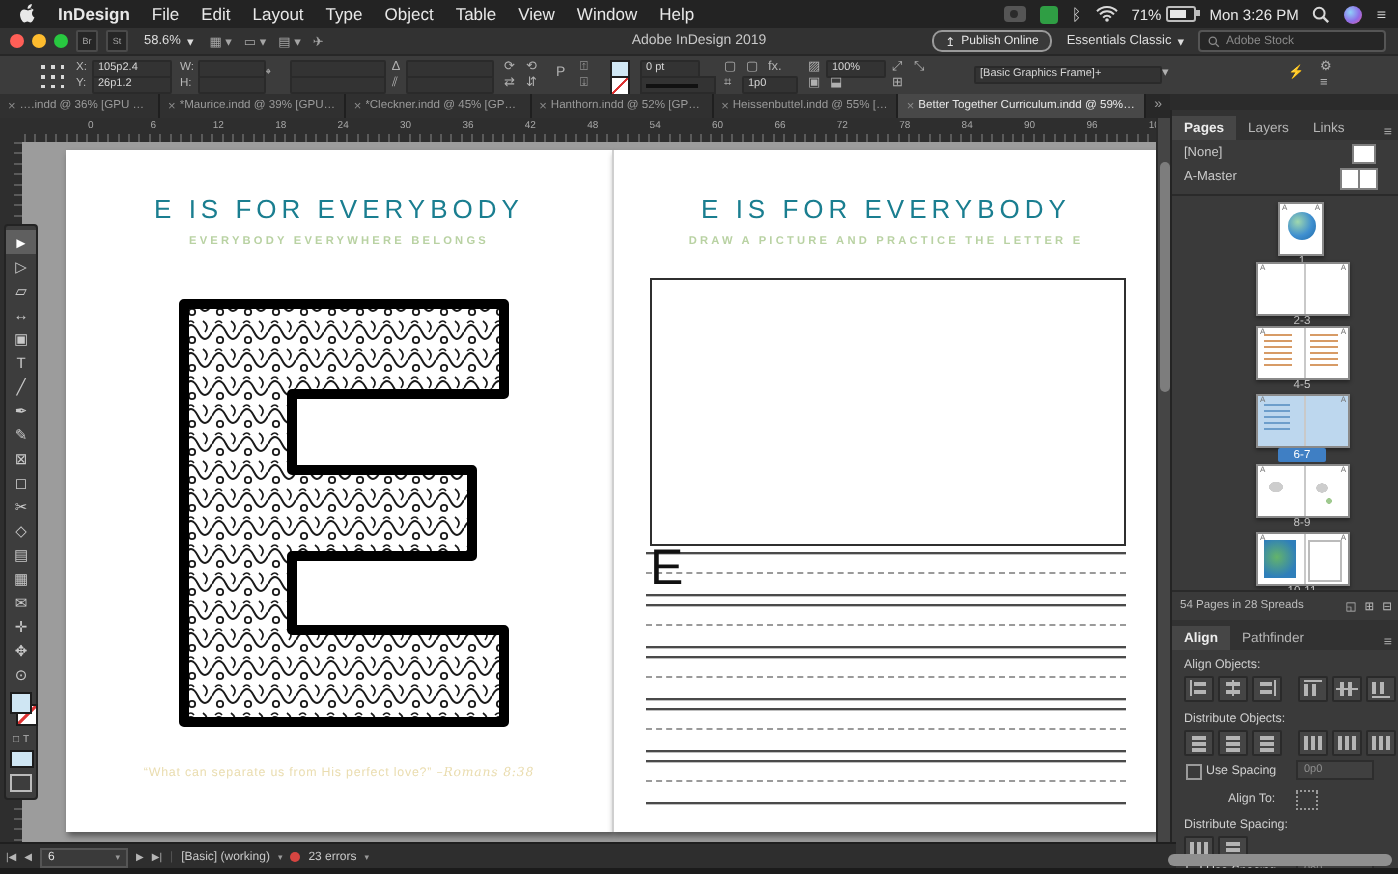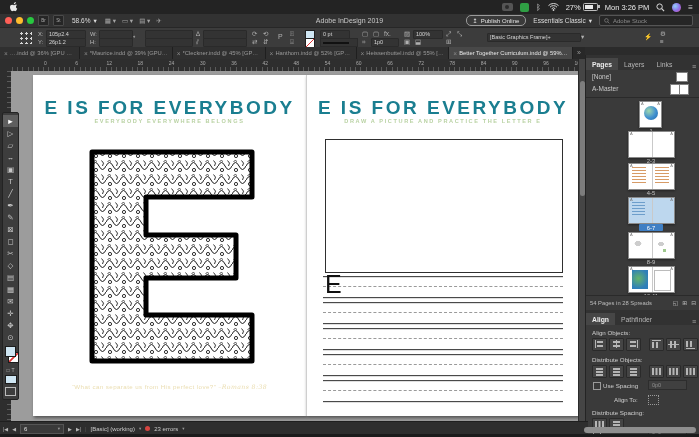--- a/index.html
+++ b/index.html
@@ -65,21 +65,21 @@
   .rcorner{position:absolute;top:59px;left:0;width:11px;height:12px;background:#2e2e2e;border-right:1px solid #1f1f1f;border-bottom:1px solid #1f1f1f;}
   .rulerh{position:absolute;top:59px;left:11px;width:567px;height:12px;background:#2e2e2e;border-bottom:1px solid #1f1f1f;
     background-image:repeating-linear-gradient(90deg,#5a5a5a 0 1px,transparent 1px 5.2px);background-position:1px 8px;background-size:100% 4px;background-repeat:no-repeat;}
   .rlabel{position:absolute;top:1px;font-size:5px;color:#a8a8a8;}
   .rulerv{position:absolute;top:71px;left:0;width:11px;height:350px;background:#2e2e2e;border-right:1px solid #1f1f1f;
     background-image:repeating-linear-gradient(180deg,#5a5a5a 0 1px,transparent 1px 5.2px);background-position:7px 0;background-size:4px 100%;background-repeat:no-repeat;}
   .canvas{position:absolute;top:71px;left:11px;width:567px;height:350px;background:#9c9c9c;}
   .page{position:absolute;top:4px;height:341px;background:#fff;box-shadow:1px 2px 3px rgba(0,0,0,.45);}
   .page.lp{left:22px;width:273px;}
   .page.rp{left:295px;width:272px;border-left:1px solid #cfcfcf;}
-  .doc-title{position:absolute;top:22px;left:0;right:0;text-align:center;font-size:19px;font-weight:bold;letter-spacing:2.5px;}
+  .doc-title{position:absolute;top:22px;left:0;right:0;text-align:center;font-size:13px;font-weight:normal;letter-spacing:2.5px;}
   .doc-sub{position:absolute;top:43px;left:0;right:0;text-align:center;font-size:5.6px;letter-spacing:1.6px;font-weight:bold;}
   .e-art{position:absolute;left:45px;top:70px;}
   .quote{position:absolute;top:308px;left:0;right:0;text-align:center;font-size:6.2px;letter-spacing:.4px;}
   .quote .ref{font-style:italic;font-family:"DejaVu Serif",serif;}
   .drawframe{position:absolute;left:18px;top:64px;width:236px;height:132px;border:1.5px solid #2f2f2f;background:#fff;}
   .pgroup{position:absolute;left:16px;width:240px;height:22px;}
   .pgroup .solid{position:absolute;left:0;right:0;height:1px;background:#4a4a4a;box-shadow:0 .5px 0 rgba(0,0,0,.25);}
   .pgroup .dash{position:absolute;left:0;right:0;top:10px;border-top:1px dashed #9a9a9a;}
   .practiceE{position:absolute;left:18px;top:197px;font-size:25px;line-height:25px;color:#111;}
   .scrollv{position:absolute;top:59px;left:578px;width:7px;height:362px;background:#454545;border-left:1px solid #2a2a2a;}
@@ -154,31 +154,43 @@
 </head>
 <body>
 
 <div id="screen">
 
   <div class="menubar">
     <div class="left">
       <svg class="apple-svg" viewBox="0 0 9 11">
         <path fill="#e8e8e8" d="M6.4 1.6c-.4.5-1 .8-1.6.8-.1-.6.2-1.2.5-1.6.4-.4 1-.7 1.6-.8.1.6-.2 1.2-.5 1.6zM7 2.8c-.9 0-1.6.5-2 .5s-1.1-.5-1.9-.5C2.1 2.8 1 3.6 1 5.2c0 1 .4 2.1.8 2.8.4.6.8 1.2 1.4 1.2.5 0 .8-.4 1.5-.4s.9.4 1.5.4 1-.6 1.4-1.2c.4-.7.6-1.3.6-1.4-.7-.3-1.2-1-1.2-1.9 0-.8.4-1.4.9-1.7-.4-.5-1-.8-1.9-.8z"></path>
       </svg>
+      <span class="mitems" id="menu-items" style="display:flex;gap:11px;">
+          <span class="mitem bold">InDesign</span>
+          <span class="mitem">File</span>
+          <span class="mitem">Edit</span>
+          <span class="mitem">Layout</span>
+          <span class="mitem">Type</span>
+          <span class="mitem">Object</span>
+          <span class="mitem">Table</span>
+          <span class="mitem">View</span>
+          <span class="mitem">Window</span>
+          <span class="mitem">Help</span>
+        </span>
     </div>
     <div class="right">
       <span class="cam-ico"></span>
       <span class="green-ico"></span>
       <span style="font-size:8px;color:#d8d8d8;">ᛒ</span>
       <svg width="11" height="8" viewBox="0 0 11 8">
         <path d="M.5 2.6a7 7 0 0 1 10 0M2 4.2a4.7 4.7 0 0 1 7 0M3.6 5.8a2.5 2.5 0 0 1 3.8 0" stroke="#d8d8d8" stroke-width="1" fill="none"></path>
         <circle cx="5.5" cy="7" r=".9" fill="#d8d8d8"></circle>
       </svg>
       <span class="batt">
-        <span class="pct">27%</span>
+        <span class="pct">71%</span>
         <span class="body"></span>
       </span>
       <span class="clock">Mon 3:26 PM</span>
       <svg width="9" height="9" viewBox="0 0 9 9">
         <circle cx="3.6" cy="3.6" r="2.7" stroke="#d8d8d8" fill="none"></circle>
           <path d="M5.7 5.7l2.4 2.4" stroke="#d8d8d8" stroke-width="1.2"></path>
       </svg>
       <span class="siri-ico"></span>
       <span style="font-size:8px;color:#d8d8d8;">≡</span>
     </div>

